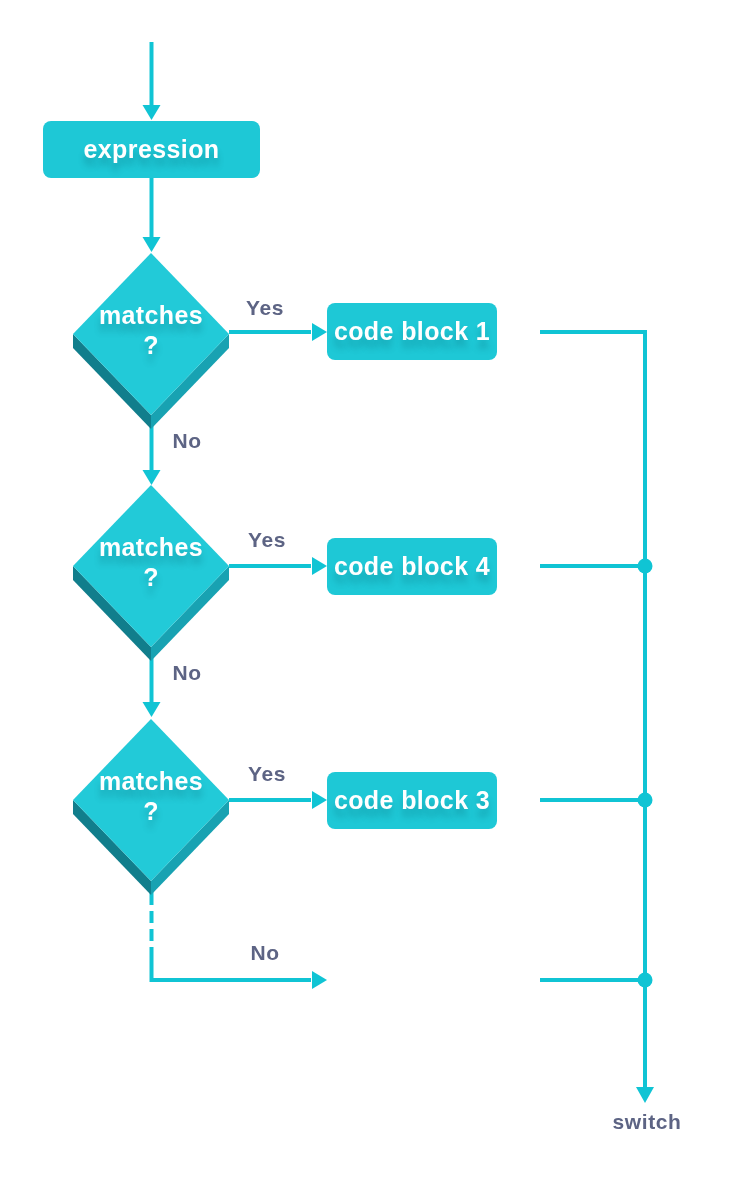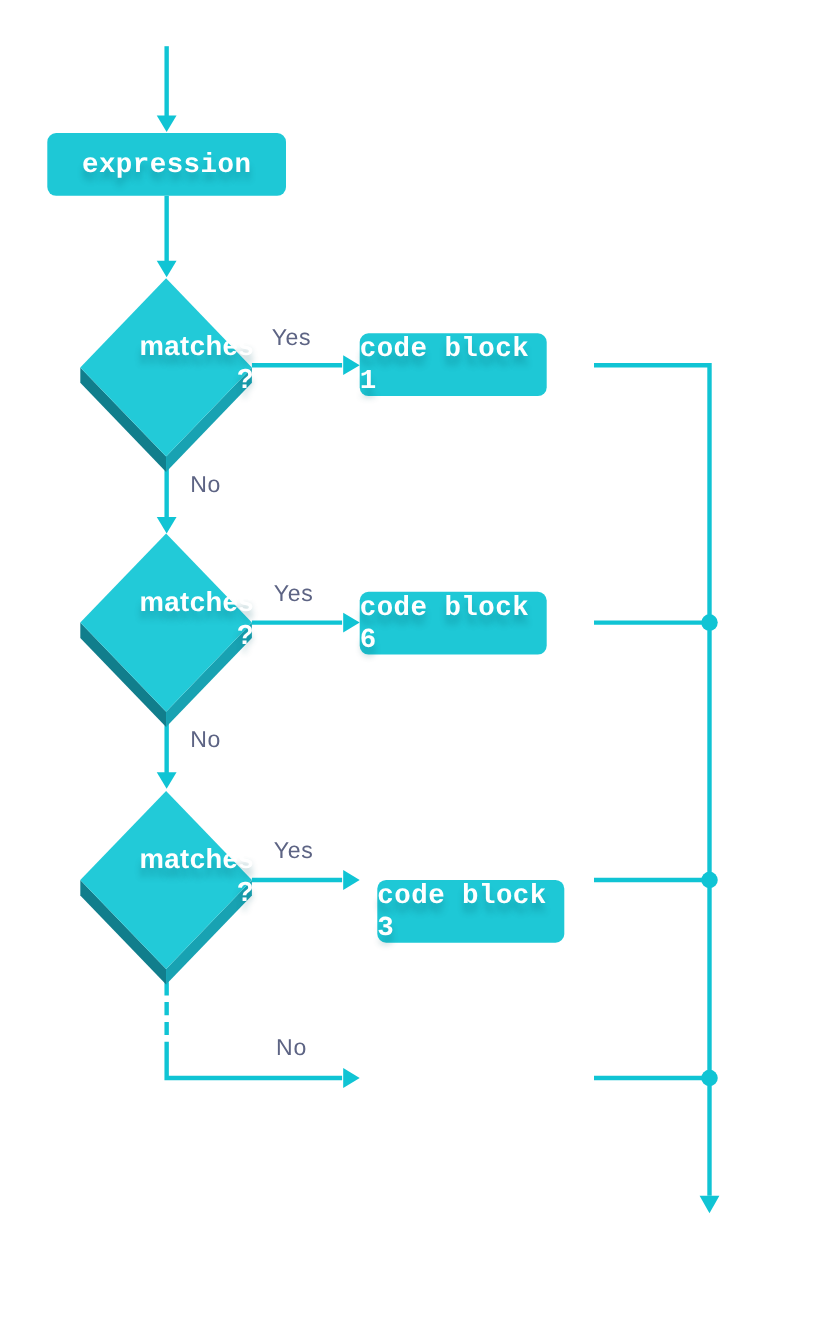--- a/index.html
+++ b/index.html
@@ -29,50 +29,49 @@
     display: flex;
     align-items: center;
     justify-content: center;
     background: var(--node-fill, #1EC8D6);
     color: var(--node-text, #ffffff);
     font-weight: bold;
     font-size: 25px;
     letter-spacing: 0.4px;
     border-radius: 8px;
     text-shadow: 0 8px 6px rgba(8, 88, 102, 0.30);
-    font-family: Liberation Mono, monospace;
   }
   .node.expr { left: 43px;  top: 121px; width: 217px; height: 57px; }
   .node.cb   { left: 327px; width: 170px; height: 57px; }
   #cb1 { top: 303px; }
   #cb2 { top: 538px; }
-  #cb3 { top: 800px; margin-left: 16px; }
+  #cb3 { top: 772px; }
   #cb4 { top: 952px; }
 
   .decision-label {
     position: absolute;
     left: 71px;
     width: 160px;
     text-align: center;
     color: var(--node-text, #ffffff);
     font-weight: bold;
     font-size: 25px;
     line-height: 30px;
     letter-spacing: 0.4px;
     text-shadow: 0 8px 6px rgba(8, 88, 102, 0.30);
   }
   #dl1 { top: 300px; }
   #dl2 { top: 532px; }
   #dl3 { top: 766px; }
-  .decision-label span { display: block; text-align: right; }
+  .decision-label span { display: block; }
 
   .edge-label {
     position: absolute;
     color: var(--label-text, #5D6484);
-    font-weight: normal;
+    font-weight: bold;
     font-size: 21px;
     letter-spacing: 0.6px;
     width: 60px;
     text-align: center;
   }
   #yes1 { left: 235px; top: 296px; }
   #yes2 { left: 237px; top: 528px; }
   #yes3 { left: 237px; top: 762px; }
   #no1  { left: 157px; top: 429px; }
   #no2  { left: 157px; top: 661px; }
@@ -169,21 +168,21 @@
     <g>
       <polygon class="dside-l" points="73,800 151,881 151,895 73,814"></polygon>
       <polygon class="dside-r" points="229,800 151,881 151,895 229,814"></polygon>
       <polygon class="dmain" points="151,719 229,800 151,881 73,800"></polygon>
     </g>
   </svg>
 
   <div class="node expr" id="expr">expression</div>
 
   <div class="node cb" id="cb1">code block 1</div>
-  <div class="node cb" id="cb2">code block 6</div>
+  <div class="node cb" id="cb2">code block 4</div>
   <div class="node cb" id="cb3">code block 3</div>
 
   <div class="decision-label" id="dl1">
     <span>matches</span>
     <span>?</span>
   </div>
   <div class="decision-label" id="dl2">
     <span>matches</span>
     <span>?</span>
   </div>
@@ -193,15 +192,16 @@
   </div>
 
   <div class="edge-label" id="yes1">Yes</div>
   <div class="edge-label" id="yes2">Yes</div>
   <div class="edge-label" id="yes3">Yes</div>
   <div class="edge-label" id="no1">No</div>
   <div class="edge-label" id="no2">No</div>
   <div class="edge-label" id="no3">No</div>
 
   <div class="terminator">
+    <span>switch</span>
   </div>
 
 </div>
 
 </body></html>

